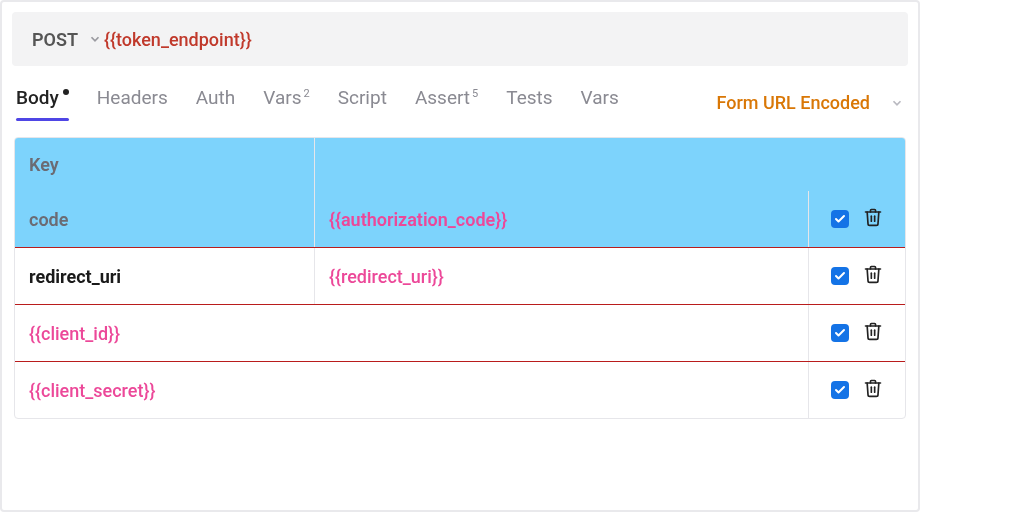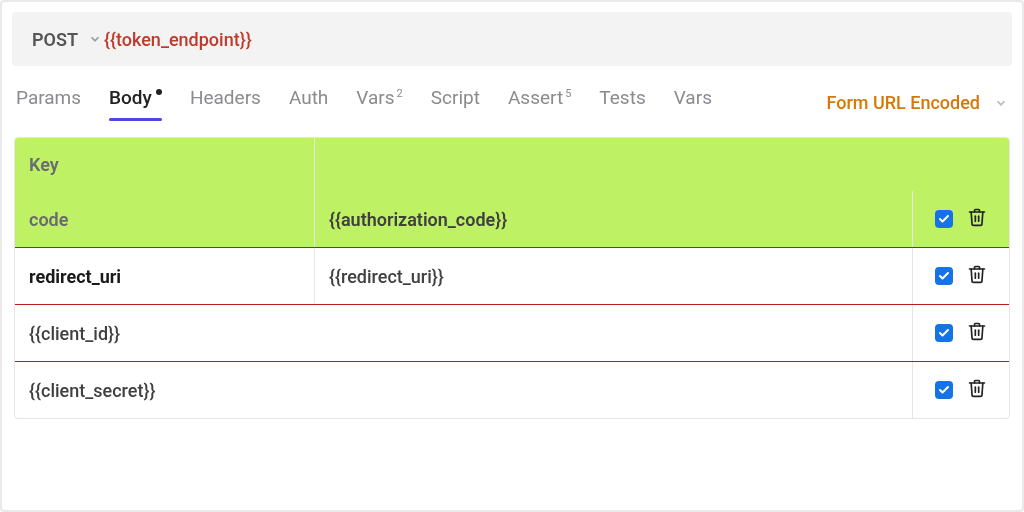--- a/index.html
+++ b/index.html
@@ -1,17 +1,17 @@
 <!DOCTYPE html>
 <html><head>
 <meta charset="utf-8">
 <style>
   * { box-sizing: border-box; margin: 0; padding: 0; }
   html, body { width: 1024px; height: 512px; font-family: -apple-system, BlinkMacSystemFont, "Segoe UI", Roboto, Helvetica, Arial, sans-serif; background: #fff; }
-  .frame { border: 2px solid #e9e9ec; border-radius: 4px; width: 1024px; height: 512px; background: #fff; }
+  .frame { border: 2px solid #e9e9ec; border-radius: 4px; width: 920px; height: 512px; background: #fff; }
 
   
   .urlbar {
     margin: 10px 10px 0 10px;
     background: #f3f3f4;
     border-radius: 4px;
     display: flex;
     align-items: center;
     height: 54px;
     padding: 0 20px;
@@ -36,35 +36,35 @@
   }
   .tab.active { color: #222; font-weight: 500; }
   .tab.active::after {
     content: ""; position: absolute; left: 0; right: 0; bottom: -2px;
     height: 3px; background: #4f46e5; border-radius: 2px;
   }
   .tab .sup { font-size: 11px; vertical-align: super; margin-left: 2px; color: inherit; }
   .tab .dot { display:inline-block; width:6px; height:6px; background:#222; border-radius:50%; vertical-align: top; margin-left:4px; margin-top:3px; }
 
   .body-type {
-    display: flex; align-items: center; gap: 14px;
+    display: flex; align-items: center; gap: 20px;
     color: #d97706; font-size: 18px; font-weight: 500;
   }
   .body-type .chev { color: #b9b9c0; }
 
   
   .table-wrap { margin: 10px 12px 12px 12px; border: 1px solid #e6e6ea; border-radius: 4px; overflow: hidden; }
   .trow { display: flex; align-items: stretch; border-top: 1px solid #b91c1c; }
-  .trow:first-child { border-top: none; background: #bef264; }
+  .trow:first-child { border-top: none; background: #7dd3fc; }
   .tcell { padding: 16px 14px; display: flex; align-items: center; font-size: 18px; }
   .col-key { width: 300px; border-right: 1px solid #e6e6ea; font-weight: 700; color: #1a1a1a; }
   .trow:first-child .col-key,
   .trow:first-child .col-val { font-weight: 600; color: #6b6b73; }
   .col-val { flex: 1; border-right: 1px solid #e6e6ea; color: #1a1a1a; font-weight: 500; }
-  .col-val .var { color: #404040; }
+  .col-val .var { color: #ec4899; }
   .col-act { width: 96px; display: flex; align-items: center; justify-content: center; gap: 14px; }
 
   
   .cb {
     width: 18px; height: 18px; border-radius: 4px; background: #1473e6;
     display: flex; align-items: center; justify-content: center;
   }
   .cb svg { width: 12px; height: 12px; }
 
   
@@ -85,21 +85,20 @@
         <svg viewBox="0 0 24 24" fill="none" stroke="currentColor" stroke-width="3">
             <polyline points="6 9 12 15 18 9"></polyline>
           </svg>
       </span>
     </div>
     <div class="endpoint">{{token_endpoint}}</div>
   </div>
 
   <div class="tabs-row">
     <div class="tabs">
-      <div class="tab"><span>Params</span></div>
       <div class="tab active"><span>Body</span><span class="dot"></span></div>
       <div class="tab"><span>Headers</span></div>
       <div class="tab"><span>Auth</span></div>
       <div class="tab"><span>Vars</span><span class="sup">2</span></div>
       <div class="tab"><span>Script</span></div>
       <div class="tab"><span>Assert</span><span class="sup">5</span></div>
       <div class="tab"><span>Tests</span></div>
       <div class="tab"><span>Vars</span></div>
     </div>
     <div class="body-type">

